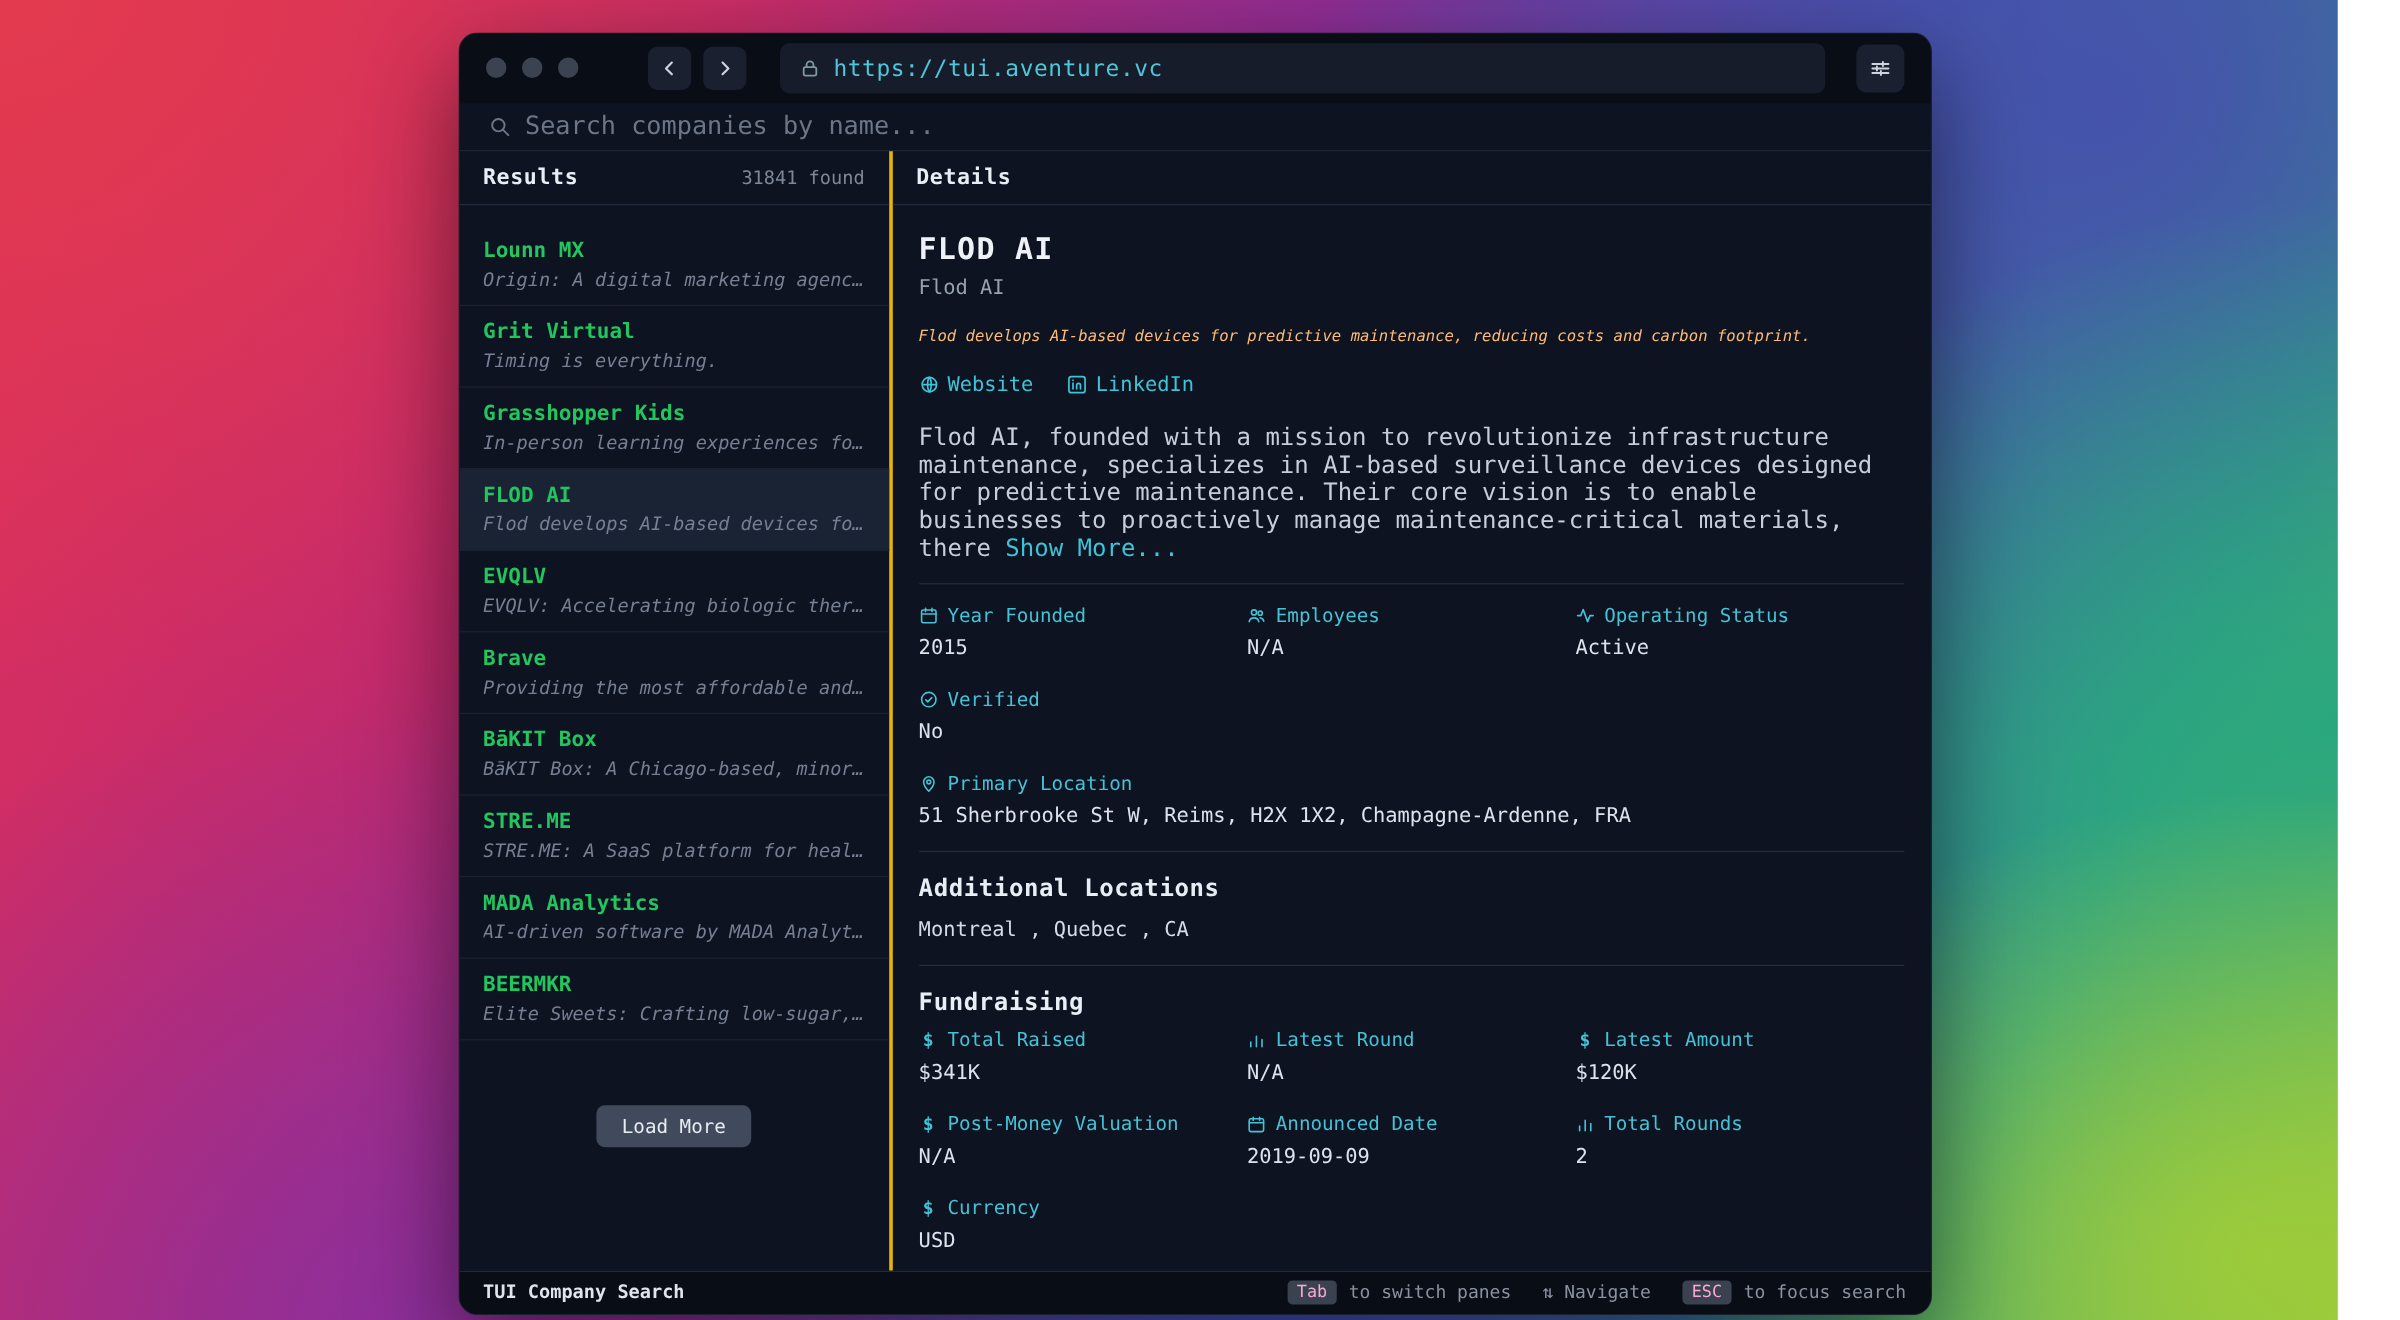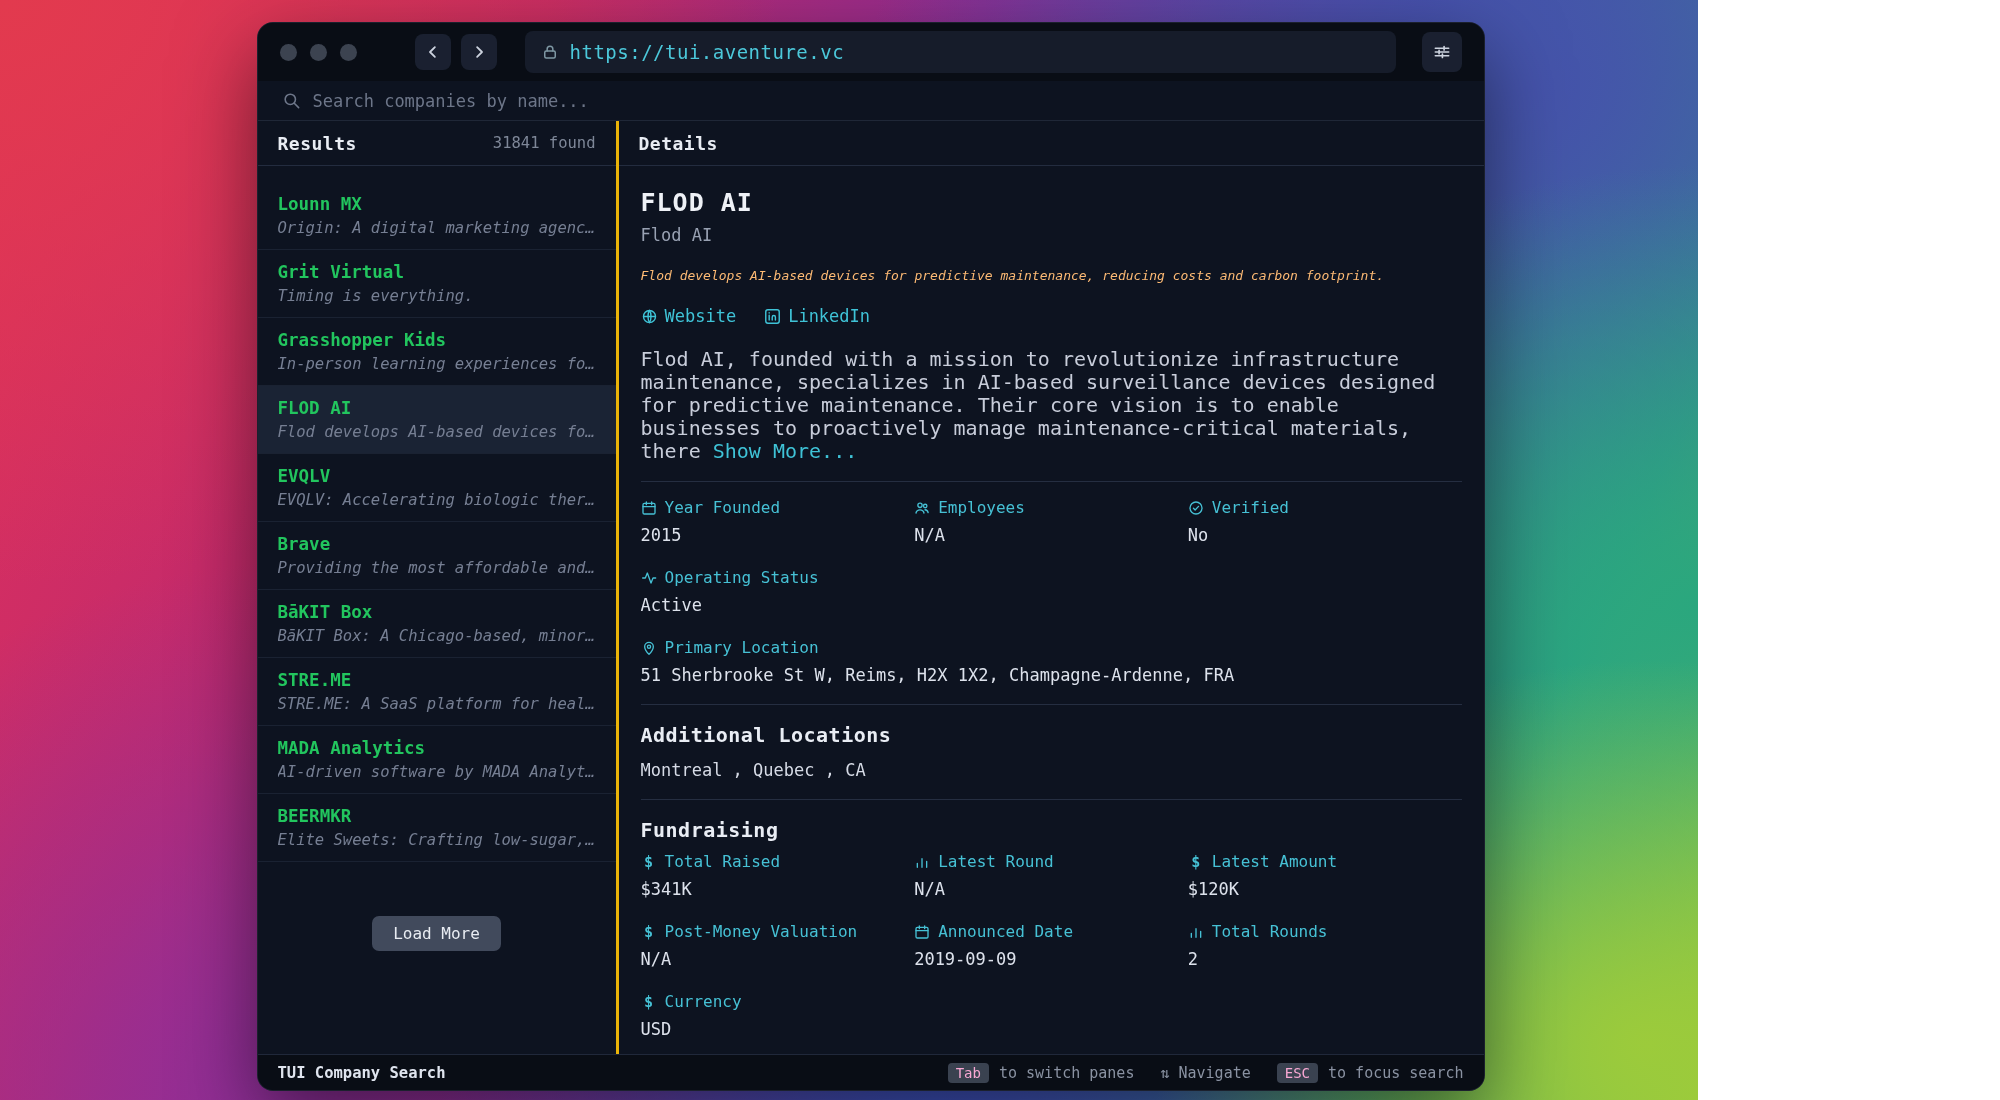--- a/index.html
+++ b/index.html
@@ -1,21 +1,21 @@
 <!DOCTYPE html>
 <html><head>
 <meta charset="utf-8">
 <style>
   * { box-sizing: border-box; margin: 0; padding: 0; }
   html, body { width: 2000px; height: 1100px; overflow: hidden; }
   body { font-family: "DejaVu Sans Mono", monospace; }
 
   .desktop {
-    width: 1698px; height: 1100px;
-    display: flex; justify-content: center; align-items: flex-start;
+    width: 1948px; height: 1100px;
+    display: flex; justify-content: center; align-items: center;
     background:
       radial-gradient(900px 700px at 97% 95%, #9ccb3b 0%, rgba(156,203,59,0) 55%),
       radial-gradient(1000px 800px at 100% 55%, #2aa77e 0%, rgba(42,167,126,0) 55%),
       radial-gradient(1100px 900px at 90% 8%, #4553ab 0%, rgba(69,83,171,0) 60%),
       radial-gradient(900px 900px at 55% 100%, #3f53c0 0%, rgba(63,83,192,0) 55%),
       radial-gradient(1000px 900px at 18% 100%, #8e2f9a 0%, rgba(142,47,154,0) 60%),
       radial-gradient(1200px 900px at 0% 0%, #e23a4e 0%, rgba(226,58,78,0) 65%),
       linear-gradient(115deg, #e0315b 0%, #c22a6c 25%, #8f2d93 45%, #4b4aae 65%, #2f9f86 85%, #9ccb3b 100%);
     padding-left: 43px;
   }
@@ -66,21 +66,21 @@
   .search-row {
     height: 40px; flex: none;
     display: flex; align-items: center; gap: 12px;
     padding: 0 24px;
     border-bottom: 1px solid #1f2737;
   }
   .search-row svg { width: 19px; height: 19px; color: #6d7689; flex: none; }
   .search-row input {
     flex: 1; background: transparent; border: none; outline: none;
     font-family: "DejaVu Sans Mono", monospace;
-    font-size: 17px; color: #c8cdda;
+    font-size: 21px; color: #c8cdda;
   }
   .search-row input::placeholder { color: #6d7689; }
 
   
   .panes { flex: 1; display: flex; min-height: 0; }
   .left-pane {
     width: 361px; flex: none;
     border-right: 3px solid #eab308;
     display: flex; flex-direction: column; gap: 16px;
   }
@@ -317,38 +317,38 @@
                     </svg>
                   </span>
                   <span class="f-text">Employees</span>
                 </div>
                 <div class="field-value">N/A</div>
               </div>
               <div class="field">
                 <div class="field-label">
                   <span class="f-icon">
                     <svg viewBox="0 0 24 24" fill="none" stroke="currentColor" stroke-width="2" stroke-linecap="round" stroke-linejoin="round">
+                      <path d="M2.5 12h4l3-7.5 5.5 15 3-7.5h4"></path>
+                    </svg>
+                  </span>
+                  <span class="f-text">Operating Status</span>
+                </div>
+                <div class="field-value">Active</div>
+              </div>
+              <div class="field">
+                <div class="field-label">
+                  <span class="f-icon">
+                    <svg viewBox="0 0 24 24" fill="none" stroke="currentColor" stroke-width="2" stroke-linecap="round" stroke-linejoin="round">
                       <circle cx="12" cy="12" r="9"></circle>
                       <path d="M8.2 12.4l2.5 2.5 5.1-5.4"></path>
                     </svg>
                   </span>
                   <span class="f-text">Verified</span>
                 </div>
                 <div class="field-value">No</div>
-              </div>
-              <div class="field">
-                <div class="field-label">
-                  <span class="f-icon">
-                    <svg viewBox="0 0 24 24" fill="none" stroke="currentColor" stroke-width="2" stroke-linecap="round" stroke-linejoin="round">
-                      <path d="M2.5 12h4l3-7.5 5.5 15 3-7.5h4"></path>
-                    </svg>
-                  </span>
-                  <span class="f-text">Operating Status</span>
-                </div>
-                <div class="field-value">Active</div>
               </div>
               <div class="field span-3">
                 <div class="field-label">
                   <span class="f-icon">
                     <svg viewBox="0 0 24 24" fill="none" stroke="currentColor" stroke-width="2" stroke-linecap="round" stroke-linejoin="round">
                       <path d="M12 21.5S5.5 15 5.5 10a6.5 6.5 0 0 1 13 0c0 5-6.5 11.5-6.5 11.5z"></path>
                       <circle cx="12" cy="10" r="2.4"></circle>
                     </svg>
                   </span>
                   <span class="f-text">Primary Location</span>

